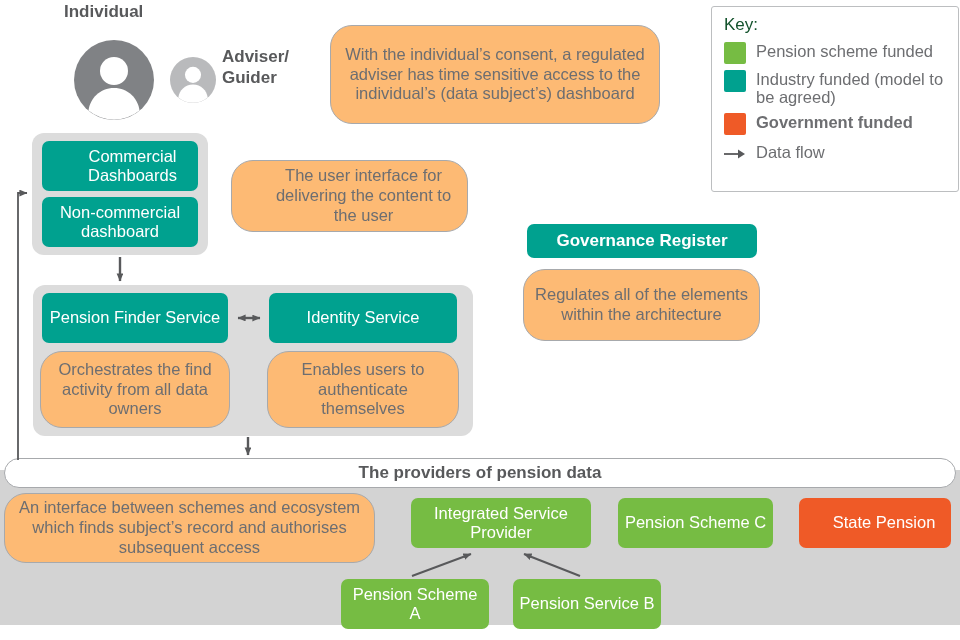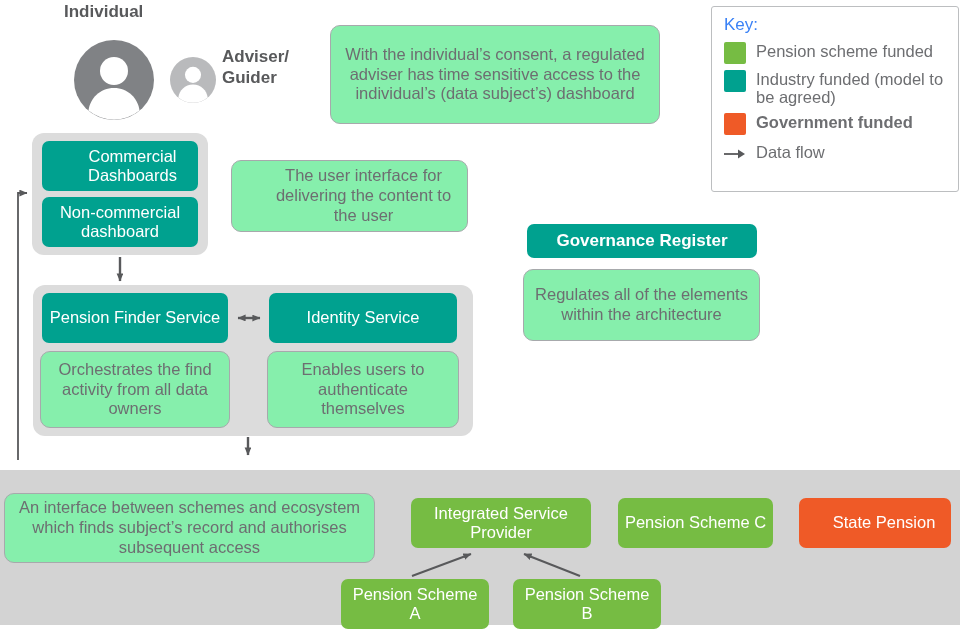--- a/index.html
+++ b/index.html
@@ -7,21 +7,21 @@
     width:960px;height:640px;position:relative;overflow:hidden;
     background:#ffffff;
     font-family:"Liberation Sans", sans-serif;
     color:#58595b;
   }
   .canvas{position:absolute;inset:0;}
   .abs{position:absolute;box-sizing:border-box;}
 
   
   .note{
-    background:#86efac;border:1.5px solid #a7a9ac;border-radius:10px;
+    background:#fdba74;border:1.5px solid #a7a9ac;border-radius:22px;
     display:flex;align-items:center;justify-content:center;text-align:center;
     color:#6d6e71;line-height:1.2;padding:4px 8px;
   }
   
   .node{
     display:flex;align-items:center;justify-content:center;text-align:center;
     color:#ffffff;border-radius:7px;line-height:1.16;padding:2px 6px;
   }
   .teal{background:#00a18f;}
   .green{background:#76bc43;}
@@ -32,21 +32,21 @@
   .group{background:#dcdcdc;border-radius:12px;}
   .bigpanel{background:#d3d3d3;}
 
   
   .heading{font-weight:bold;color:#58595b;}
 
   
   #key-panel{
     background:#ffffff;border:1.5px solid #bcbec0;border-radius:3px;
   }
-  .key-title{color:#3b82f6;}
+  .key-title{color:#14532d;}
   .key-row{display:flex;align-items:flex-start;}
   .key-swatch{width:22px;height:22px;flex:0 0 22px;border-radius:2px;margin-right:10px;}
   .key-label{color:#6d6e71;line-height:1.12;}
   .key-arrow{width:22px;flex:0 0 22px;margin-right:10px;display:flex;align-items:center;height:22px;}
 
   
   #providers-bar{
     background:#ffffff;border:1.5px solid #a7a9ac;border-radius:16px;
     display:flex;align-items:center;justify-content:center;
     font-weight:bold;color:#58595b;
@@ -131,32 +131,33 @@
       <span class="key-arrow">
         <svg width="22" height="12" viewBox="0 0 22 12">
           <line x1="0" y1="6" x2="15" y2="6" stroke="#58595b" stroke-width="1.8"></line>
           <path d="M14 1.5 L21 6 L14 10.5 Z" fill="#58595b"></path>
         </svg>
       </span>
       <span class="key-label" style="font-size:16.5px;">Data flow</span>
     </div>
   </div>
 
+  <div class="abs" id="providers-bar" style="left:4px;top:458px;width:952px;height:30px;font-size:17px;">The providers of pension data</div>
 
   <div class="abs note" style="left:4px;top:493px;width:371px;height:70px;font-size:16.5px;">An interface between schemes and ecosystem which finds subject’s record and authorises subsequent access</div>
 
   <div class="abs node green" style="left:411px;top:498px;width:180px;height:50px;font-size:16.5px;">Integrated Service Provider</div>
 
   <div class="abs node green" style="left:618px;top:498px;width:155px;height:50px;font-size:16.5px;">Pension Scheme C</div>
 
   <div class="abs node orange" style="left:799px;top:498px;width:152px;height:50px;font-size:16.5px;">State Pension</div>
 
   <div class="abs node green" style="left:341px;top:579px;width:148px;height:50px;font-size:16.5px;">Pension Scheme A</div>
 
-  <div class="abs node green" style="left:513px;top:579px;width:148px;height:50px;font-size:16.5px;">Pension Scheme B</div>
+  <div class="abs node green" style="left:513px;top:579px;width:148px;height:50px;font-size:16.5px;">Pension Service B</div>
 
   <svg class="overlay">
     <defs>
       <marker id="ah" markerWidth="9" markerHeight="9" refX="7.6" refY="3.4" orient="auto" markerUnits="userSpaceOnUse">
         <path d="M0 0 L8 3.4 L0 6.8 Z" fill="#58595b"></path>
       </marker>
       <marker id="ah-start" markerWidth="9" markerHeight="9" refX="7.6" refY="3.4" orient="auto-start-reverse" markerUnits="userSpaceOnUse">
         <path d="M0 0 L8 3.4 L0 6.8 Z" fill="#58595b"></path>
       </marker>
     </defs>

